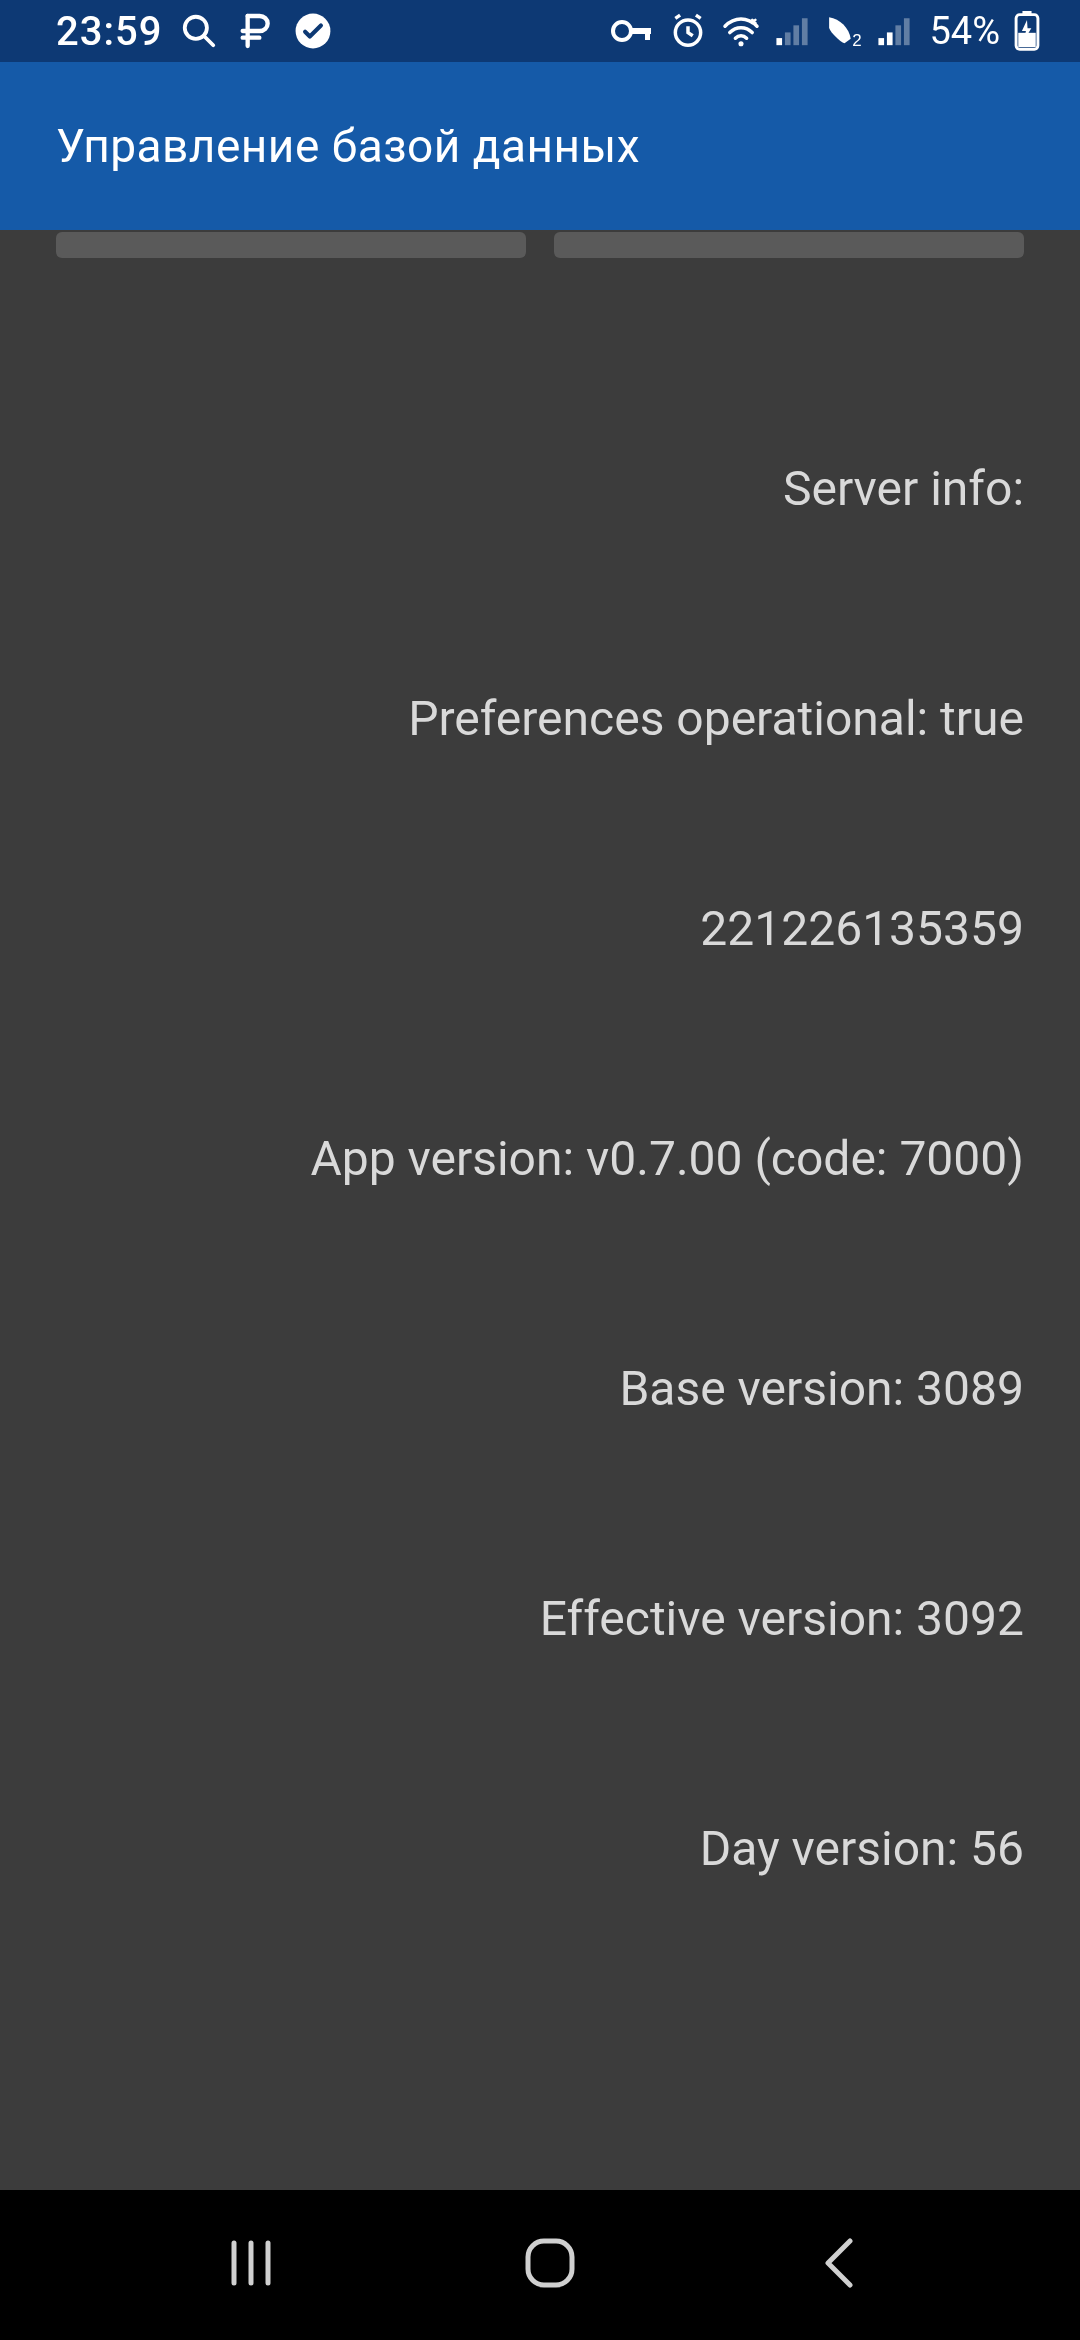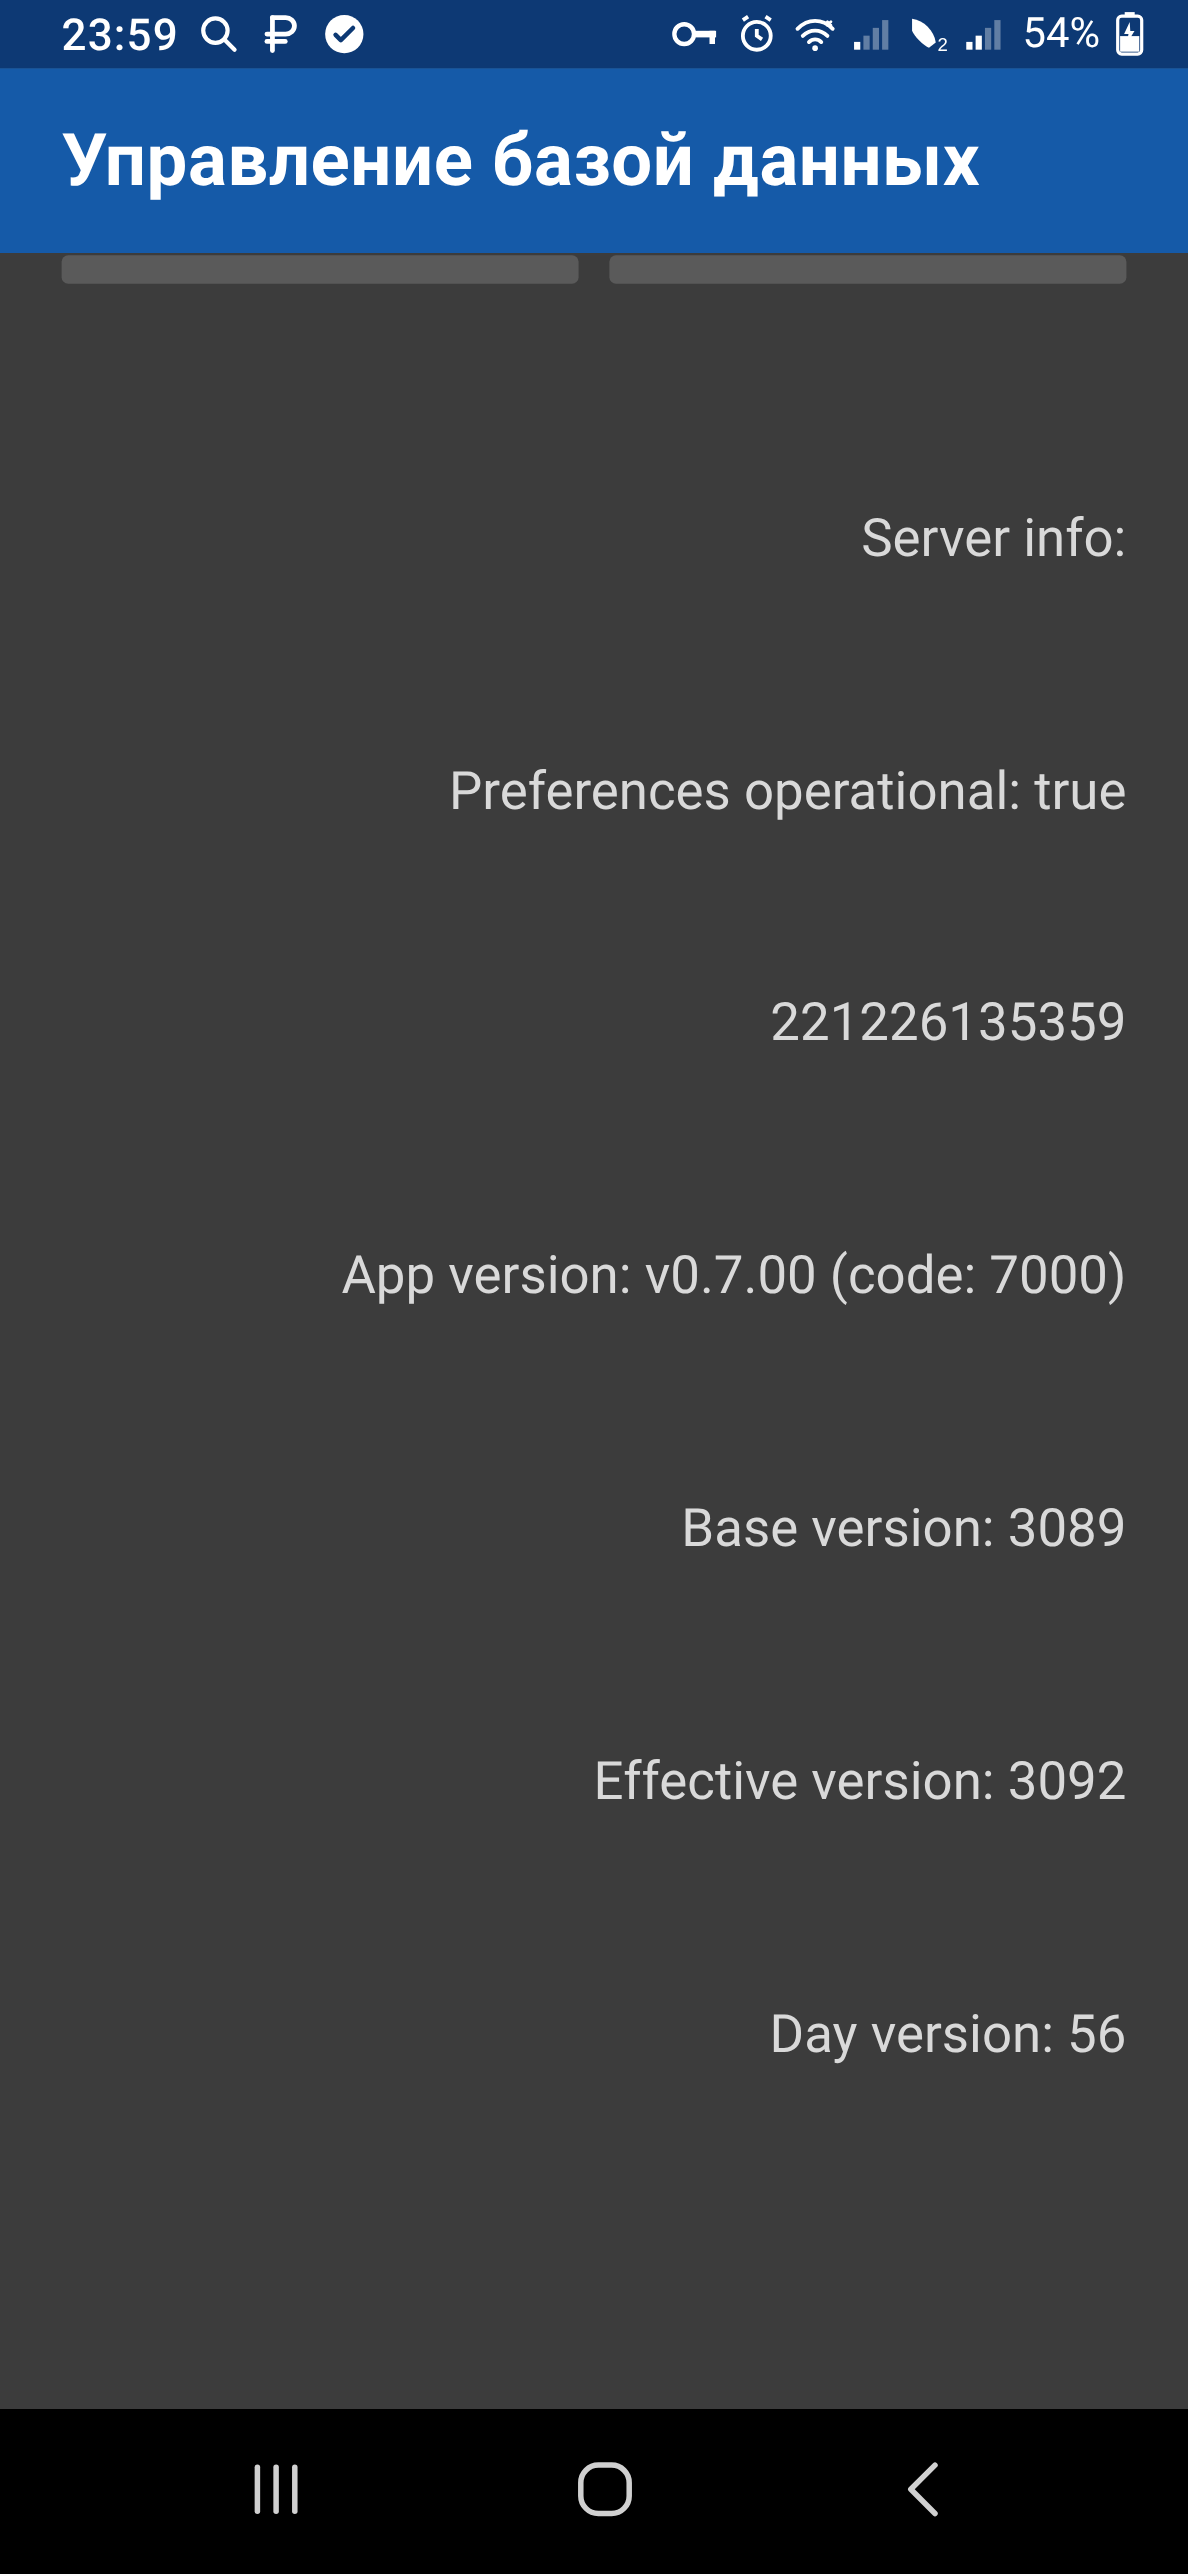--- a/index.html
+++ b/index.html
@@ -31,21 +31,21 @@
   
   .app-bar {
     width: 100%;
     height: 168px;
     background: #155aa8;
     color: #fff;
     display: flex;
     align-items: center;
     padding: 0 56px;
   }
-  .app-title { font-size: 66px; font-weight: 700; letter-spacing: 0.5px; }
+  .app-title { font-size: 46px; font-weight: 400; letter-spacing: 0.5px; }
 
   
   .content {
     width: 100%;
     height: calc(2340px - 84px - 168px - 150px);
     overflow: hidden;
     padding: 0 56px;
   }
 
   .btn-row { display: flex; gap: 28px; padding-top: 2px; }

